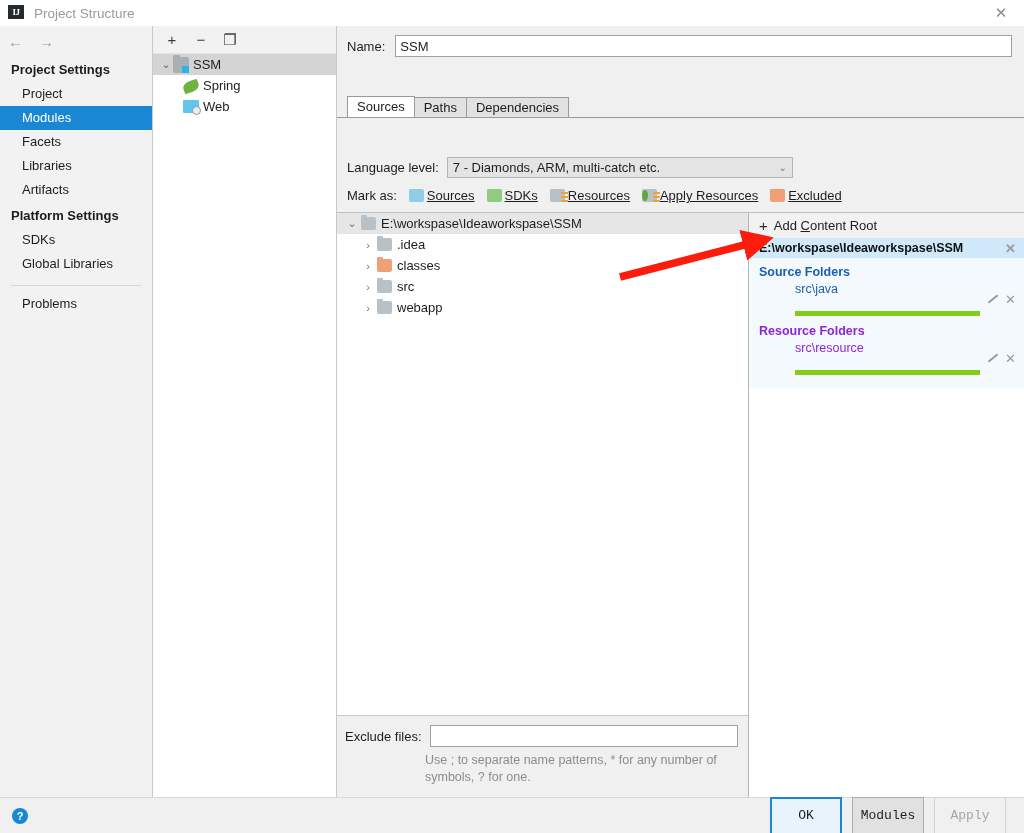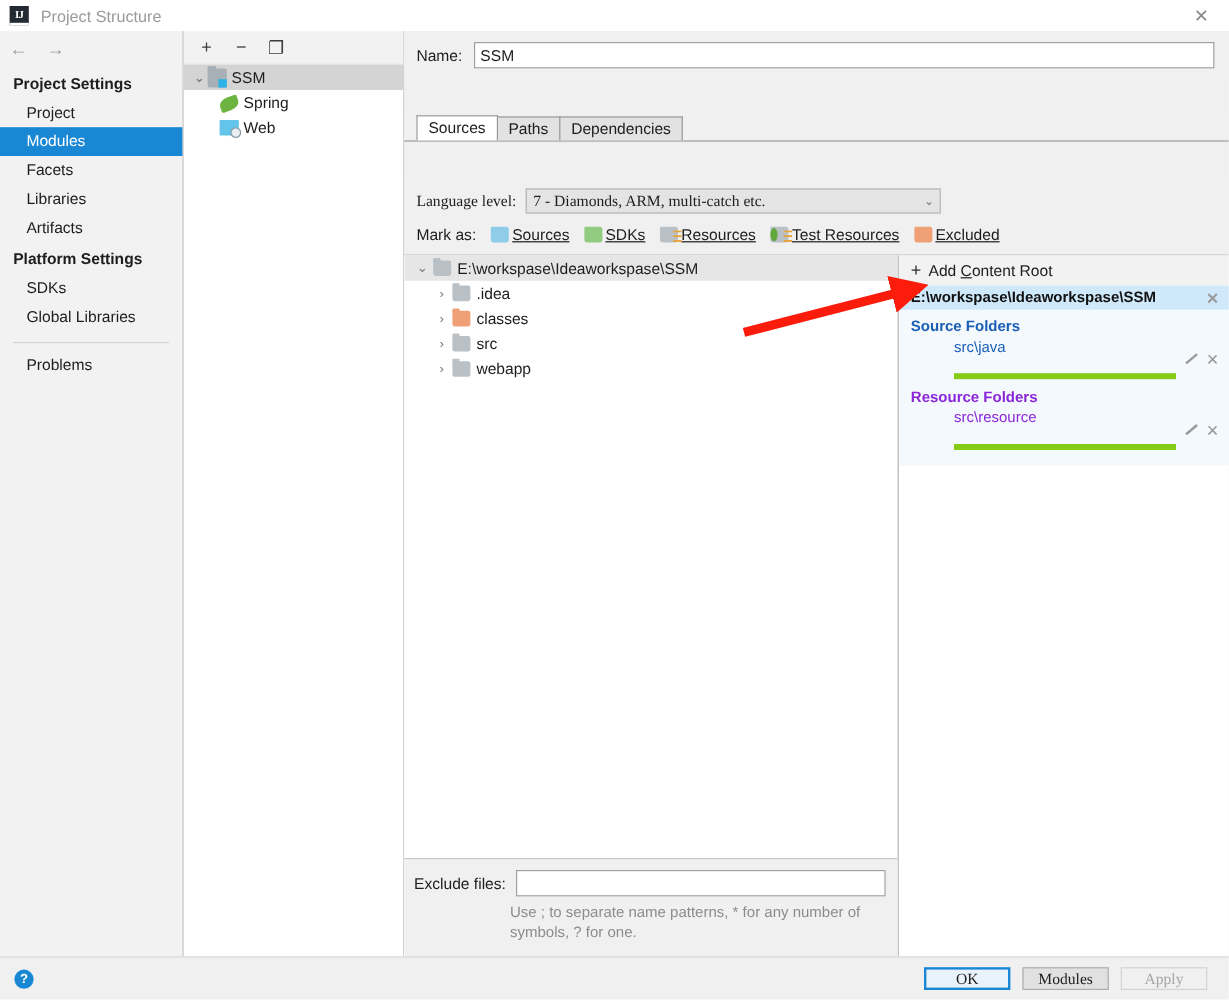--- a/index.html
+++ b/index.html
@@ -264,21 +264,20 @@
     display: flex;
     flex-direction: column;
     background: #f0f0f0;
     padding: 0;
     position: relative;
   }
   .lang-row {
     display: flex;
     align-items: center;
     padding: 9px 0 0 10px;
-    font-family: Liberation Serif, serif;
   }
   .lang-label { font-size: 13px; margin-right: 8px; }
   .lang-select {
     width: 346px;
     height: 21px;
     background: #e4e4e4;
     border: 1px solid #b4b4b4;
     display: flex;
     align-items: center;
     padding: 0 5px;
@@ -516,29 +515,29 @@
   }
   .footer-btns {
     margin-left: auto;
     display: flex;
     align-items: center;
     gap: 10px;
     margin-right: 18px;
   }
   .btn {
     min-width: 72px;
-    height: 19px;
+    height: 38px;
     font-size: 13px;
     background: #e1e1e1;
     border: 1px solid #adadad;
     display: flex;
     align-items: center;
     justify-content: center;
     cursor: default;
-    font-family: Liberation Serif, serif;
+    font-family: Liberation Mono, monospace;
     color: #1d1d1d;
     box-sizing: border-box;
   }
   .btn.primary {
     background: #e9f3fb;
     border: 2px solid #1a87d5;
   }
   .btn.disabled { color: #a6a6a6; background: #f0f0f0; border-color: #d2d2d2; }
 
   
@@ -637,21 +636,21 @@
         <div class="mark-btn">
           <span class="mk-ico mk-tests"></span>
           <span class="underlined">SDKs</span>
         </div>
         <div class="mark-btn">
           <span class="mk-ico mk-res"></span>
           <span class="underlined">Resources</span>
         </div>
         <div class="mark-btn">
           <span class="mk-ico mk-testres"></span>
-          <span class="underlined">Test Resources</span>
+          <span class="underlined">Apply Resources</span>
         </div>
         <div class="mark-btn">
           <span class="mk-ico mk-excl"></span>
           <span class="underlined">Excluded</span>
         </div>
       </div>
 
       <div class="split">
 
         <div class="filetree">

